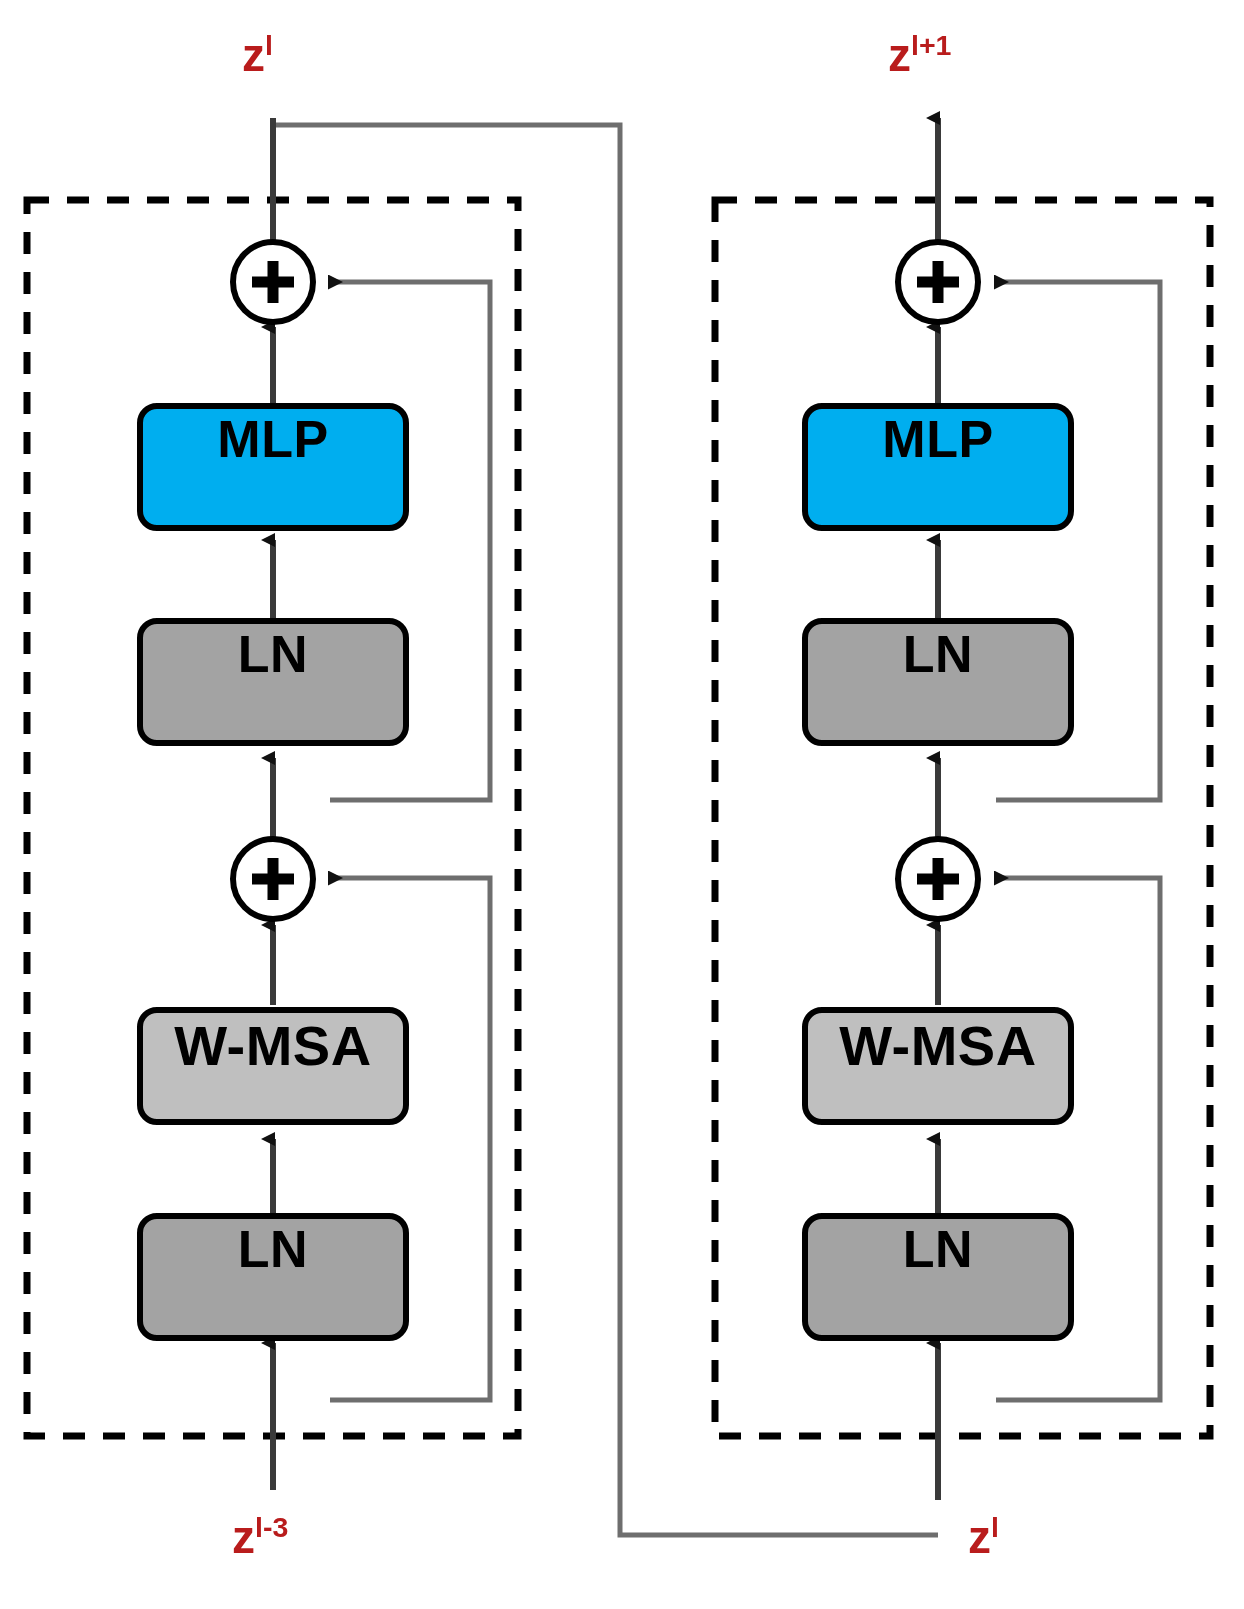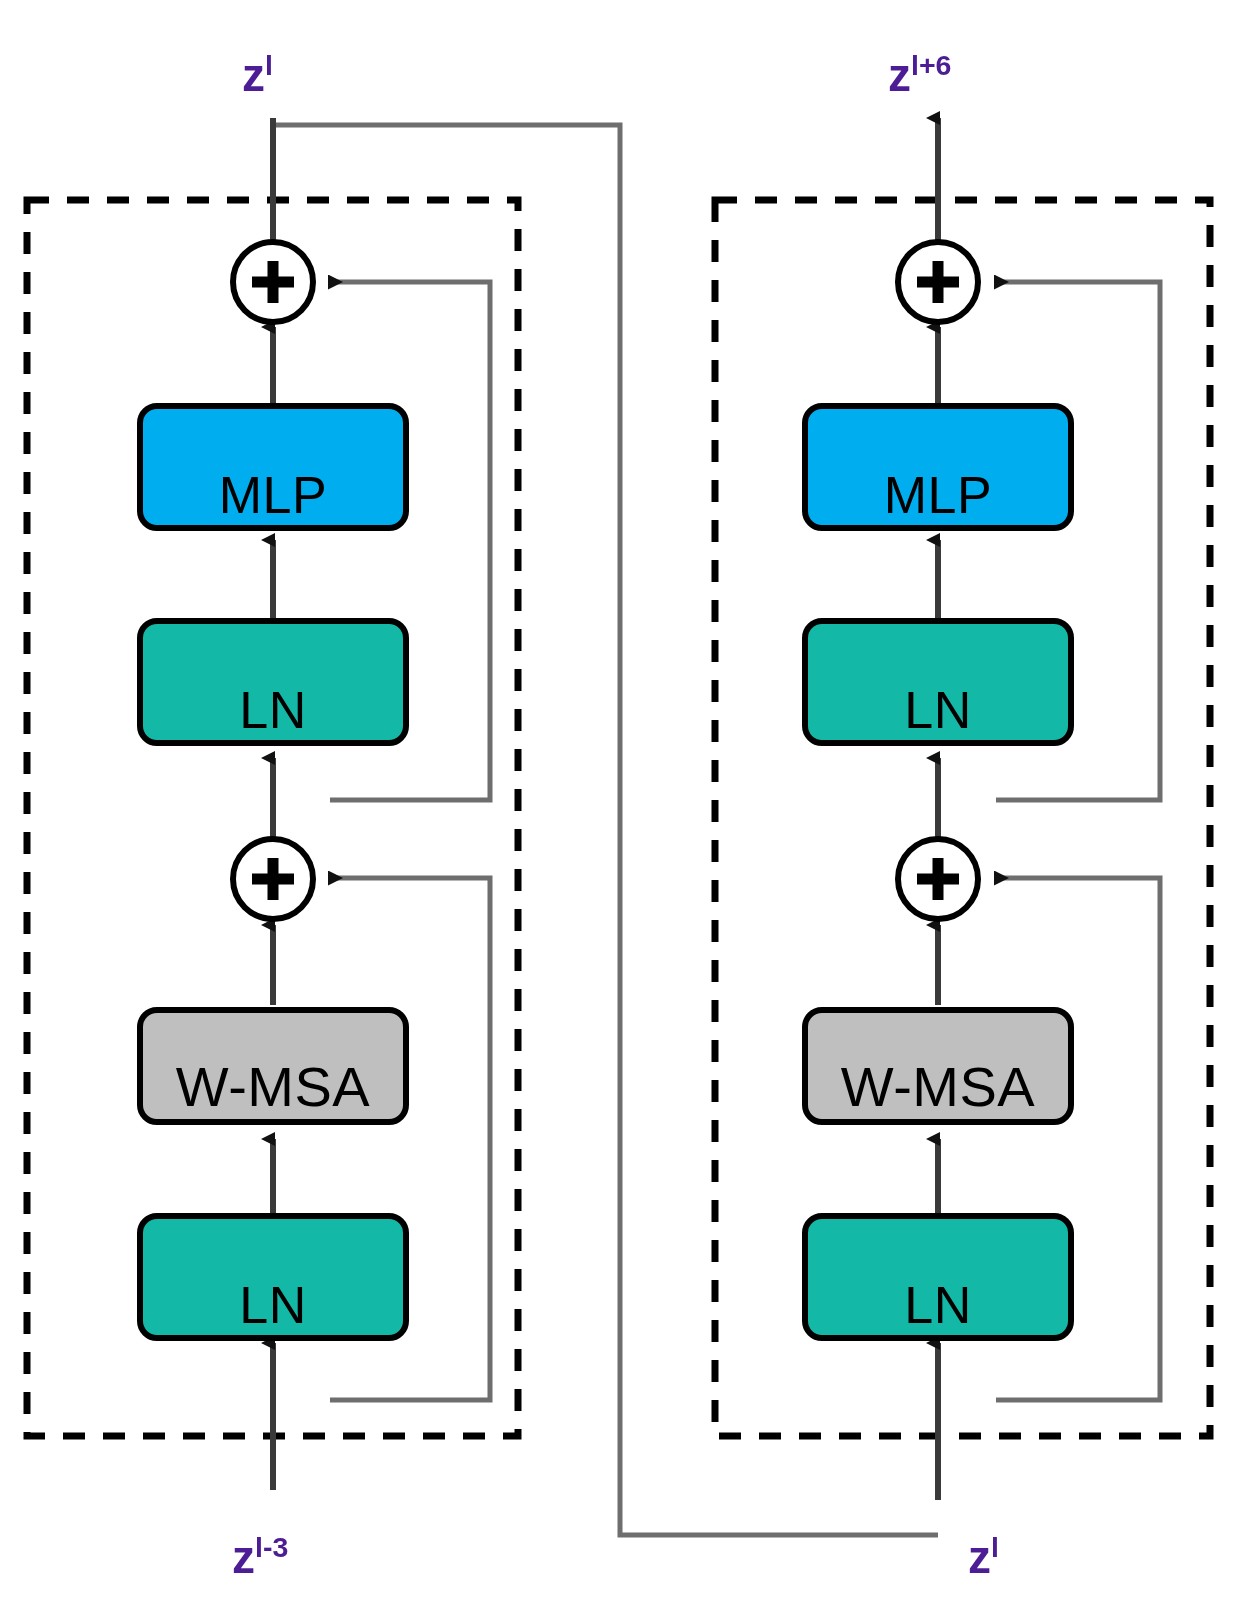--- a/index.html
+++ b/index.html
@@ -23,37 +23,36 @@
     top: 0;
     width: 1244px;
     height: 1609px;
   }
   .node-box {
     position: absolute;
     box-sizing: border-box;
     border: 6px solid #000000;
     border-radius: 20px;
     display: flex;
-    align-items: flex-end;
+    align-items: flex-start;
     justify-content: center;
-    font-weight: normal;
+    font-weight: bold;
     color: #000000;
     letter-spacing: 0.5px;
   }
   .node-mlp  { background: #00AEEF; font-size: 52px; }
-  .node-ln   { background: #14b8a6; font-size: 52px; }
+  .node-ln   { background: #a3a3a3; font-size: 52px; }
   .node-wmsa { background: #BFBFBF; font-size: 56px; }
 
   .io-label {
     position: absolute;
     font-weight: bold;
     font-size: 46px;
-    color: #4c1d95;
+    color: #b91c1c;
     white-space: nowrap;
-    margin-top: 20px;
   }
   .io-label sup {
     font-size: 0.62em;
     font-weight: bold;
     vertical-align: super;
     line-height: 0;
   }
   .plus-node {
     position: absolute;
     width: 86px;
@@ -202,21 +201,21 @@
 
   <div class="plus-node" style="left:895px; top:239px;"></div>
 
   <div class="plus-node" style="left:895px; top:836px;"></div>
 
   <div class="io-label" style="left:242px; top:28px;">
     <span>z</span><sup>l</sup>
   </div>
 
   <div class="io-label" style="left:888px; top:28px;">
-    <span>z</span><sup>l+6</sup>
+    <span>z</span><sup>l+1</sup>
   </div>
 
   <div class="io-label" style="left:232px; top:1510px;">
     <span>z</span><sup>l-3</sup>
   </div>
 
   <div class="io-label" style="left:968px; top:1510px;">
     <span>z</span><sup>l</sup>
   </div>
 

